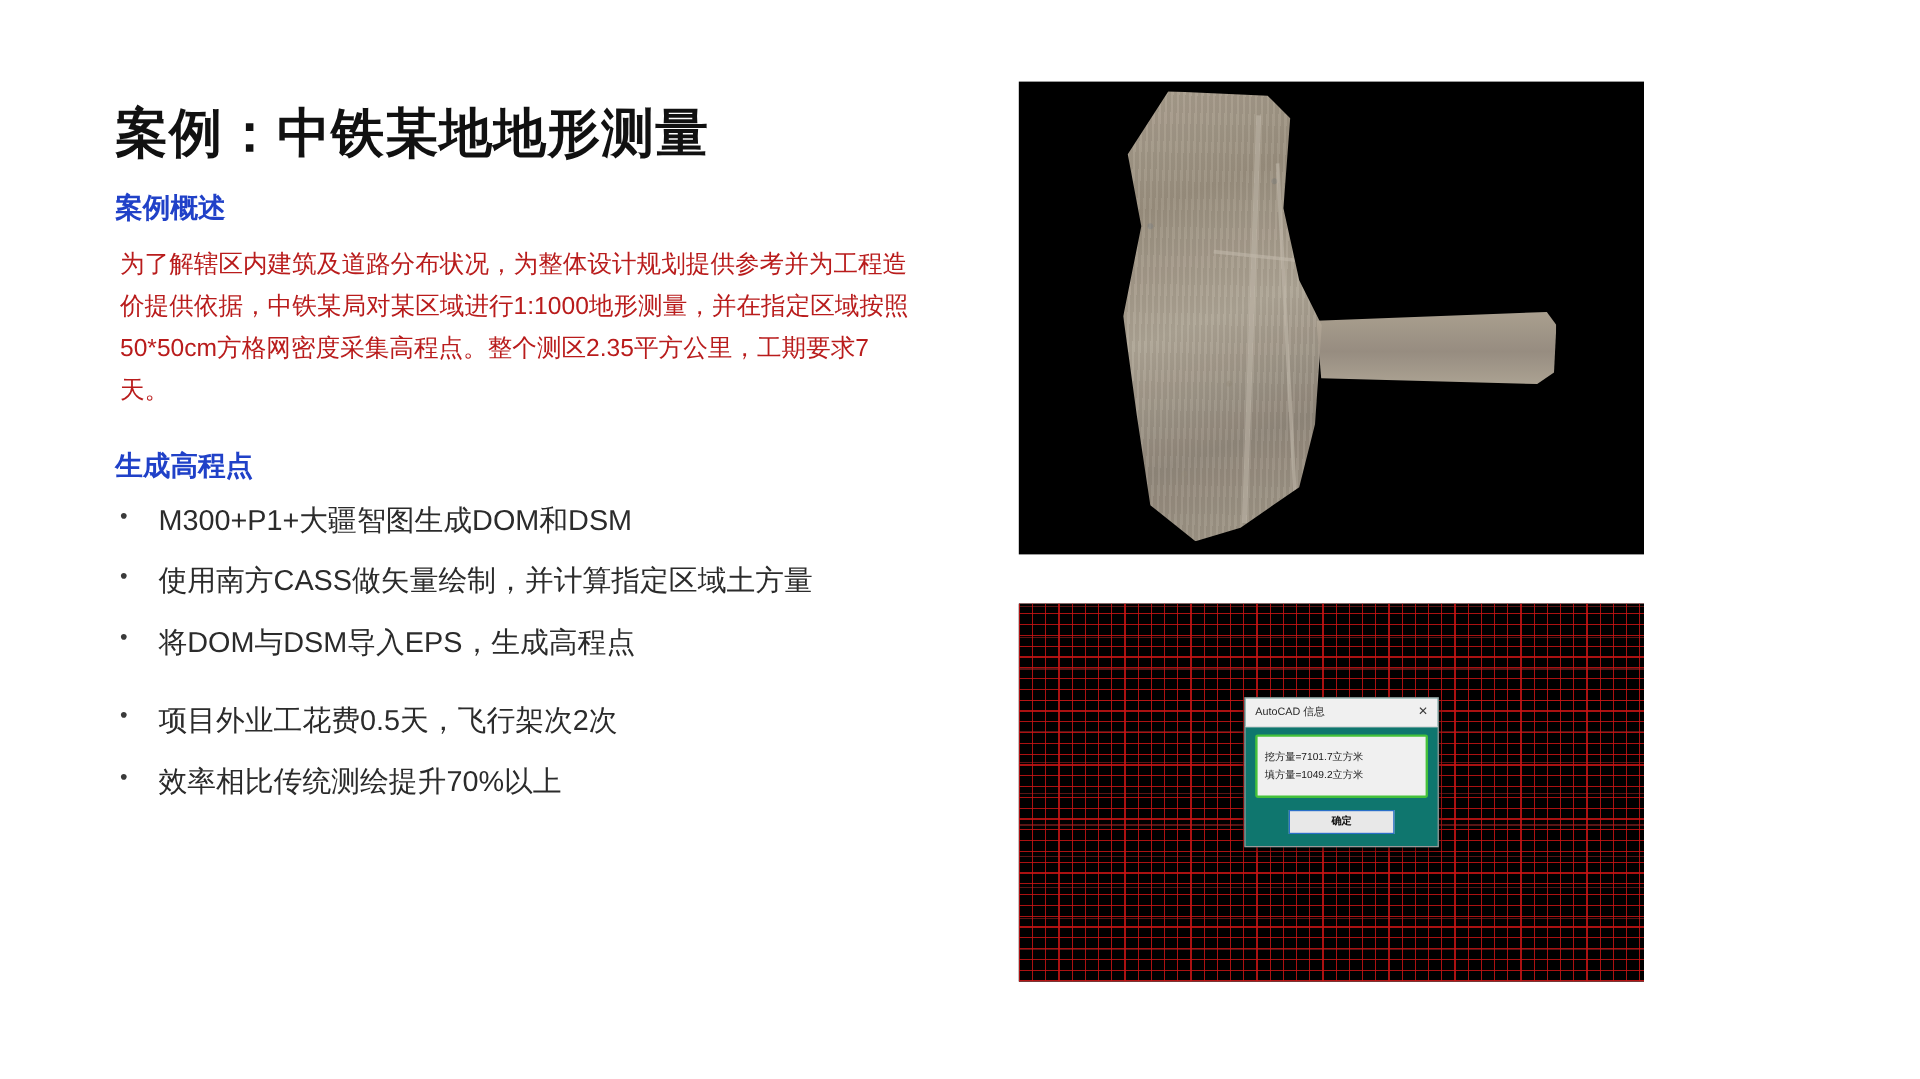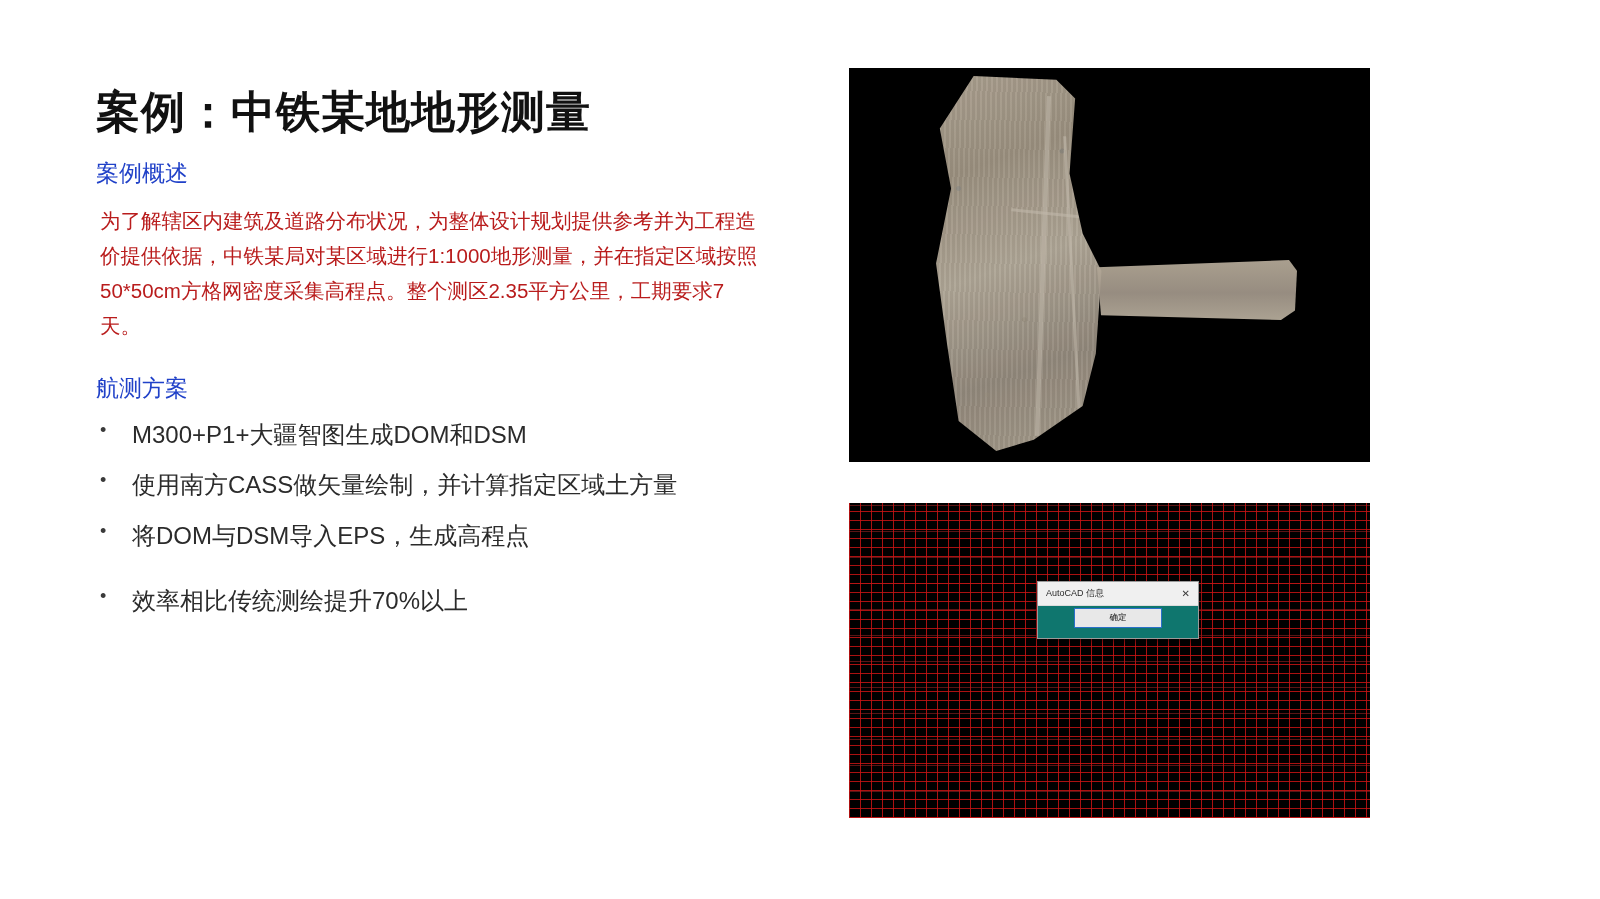--- a/index.html
+++ b/index.html
@@ -28,21 +28,21 @@
     font-size: 44px;
     font-weight: bold;
     color: #111111;
     letter-spacing: 1px;
     line-height: 1.2;
     margin: 0 0 20px 0;
   }
 
   .section-heading {
     font-size: 23px;
-    font-weight: normal;
+    font-weight: bold;
     color: #2041c8;
     margin: 0 0 14px 0;
     line-height: 1.3;
   }
 
   .section-block { margin-bottom: 30px; }
 
   .para {
     font-size: 20.5px;
     line-height: 1.72;
@@ -177,20 +177,21 @@
     border: 2px solid #45c13a;
     border-radius: 2px;
     padding: 8px 6px;
     background: #f0f0f0;
   }
   .cad-body div { margin: 3px 0; font-size: 8.5px; color: #171717; }
   .cad-footer {
     display: flex;
     justify-content: center;
     padding: 2px 0 10px 0;
+    font-weight: bold;
   }
   .cad-ok {
     width: 86px;
     text-align: center;
     font-size: 8.5px;
     padding: 3px 0;
     background: #e8e8e8;
     border: 1px solid #2a6fc9;
     color: #111;
   }
@@ -201,30 +202,31 @@
 <div class="left-col">
 
   <h1 class="slide-title">案例：中铁某地地形测量</h1>
 
   <div class="section-block">
     <h2 class="section-heading">案例概述</h2>
     <p class="para">为了解辖区内建筑及道路分布状况，为整体设计规划提供参考并为工程造价提供依据，中铁某局对某区域进行1:1000地形测量，并在指定区域按照50*50cm方格网密度采集高程点。整个测区2.35平方公里，工期要求7天。</p>
   </div>
 
   <div class="section-block">
-    <h2 class="section-heading">航测方案</h2>
+    <h2 class="section-heading">生成高程点</h2>
     <ul class="bullets">
       <li>M300+P1+大疆智图生成DOM和DSM</li>
       <li>使用南方CASS做矢量绘制，并计算指定区域土方量</li>
       <li>将DOM与DSM导入EPS，生成高程点</li>
     </ul>
   </div>
 
   <div class="section-block">
     <ul class="bullets gap-extra">
+      <li>项目外业工花费0.5天，飞行架次2次</li>
       <li>效率相比传统测绘提升70%以上</li>
     </ul>
   </div>
 
 </div>
 
 <div class="img-ortho">
   <div class="ortho-main">
     <div class="ortho-speck"></div>
     <div class="ortho-road r1"></div>
@@ -235,17 +237,21 @@
 </div>
 
 <div class="img-cad">
   <div class="cad-grid"></div>
 
   <div class="cad-dialog">
     <div class="cad-dialog-title">
       <span class="t">AutoCAD 信息</span>
       <span class="cad-close">✕</span>
     </div>
+    <div class="cad-body">
+      <div>挖方量=7101.7立方米</div>
+      <div>填方量=1049.2立方米</div>
+    </div>
     <div class="cad-footer">
       <div class="cad-ok">确定</div>
     </div>
   </div>
 </div>
 
 </body></html>

